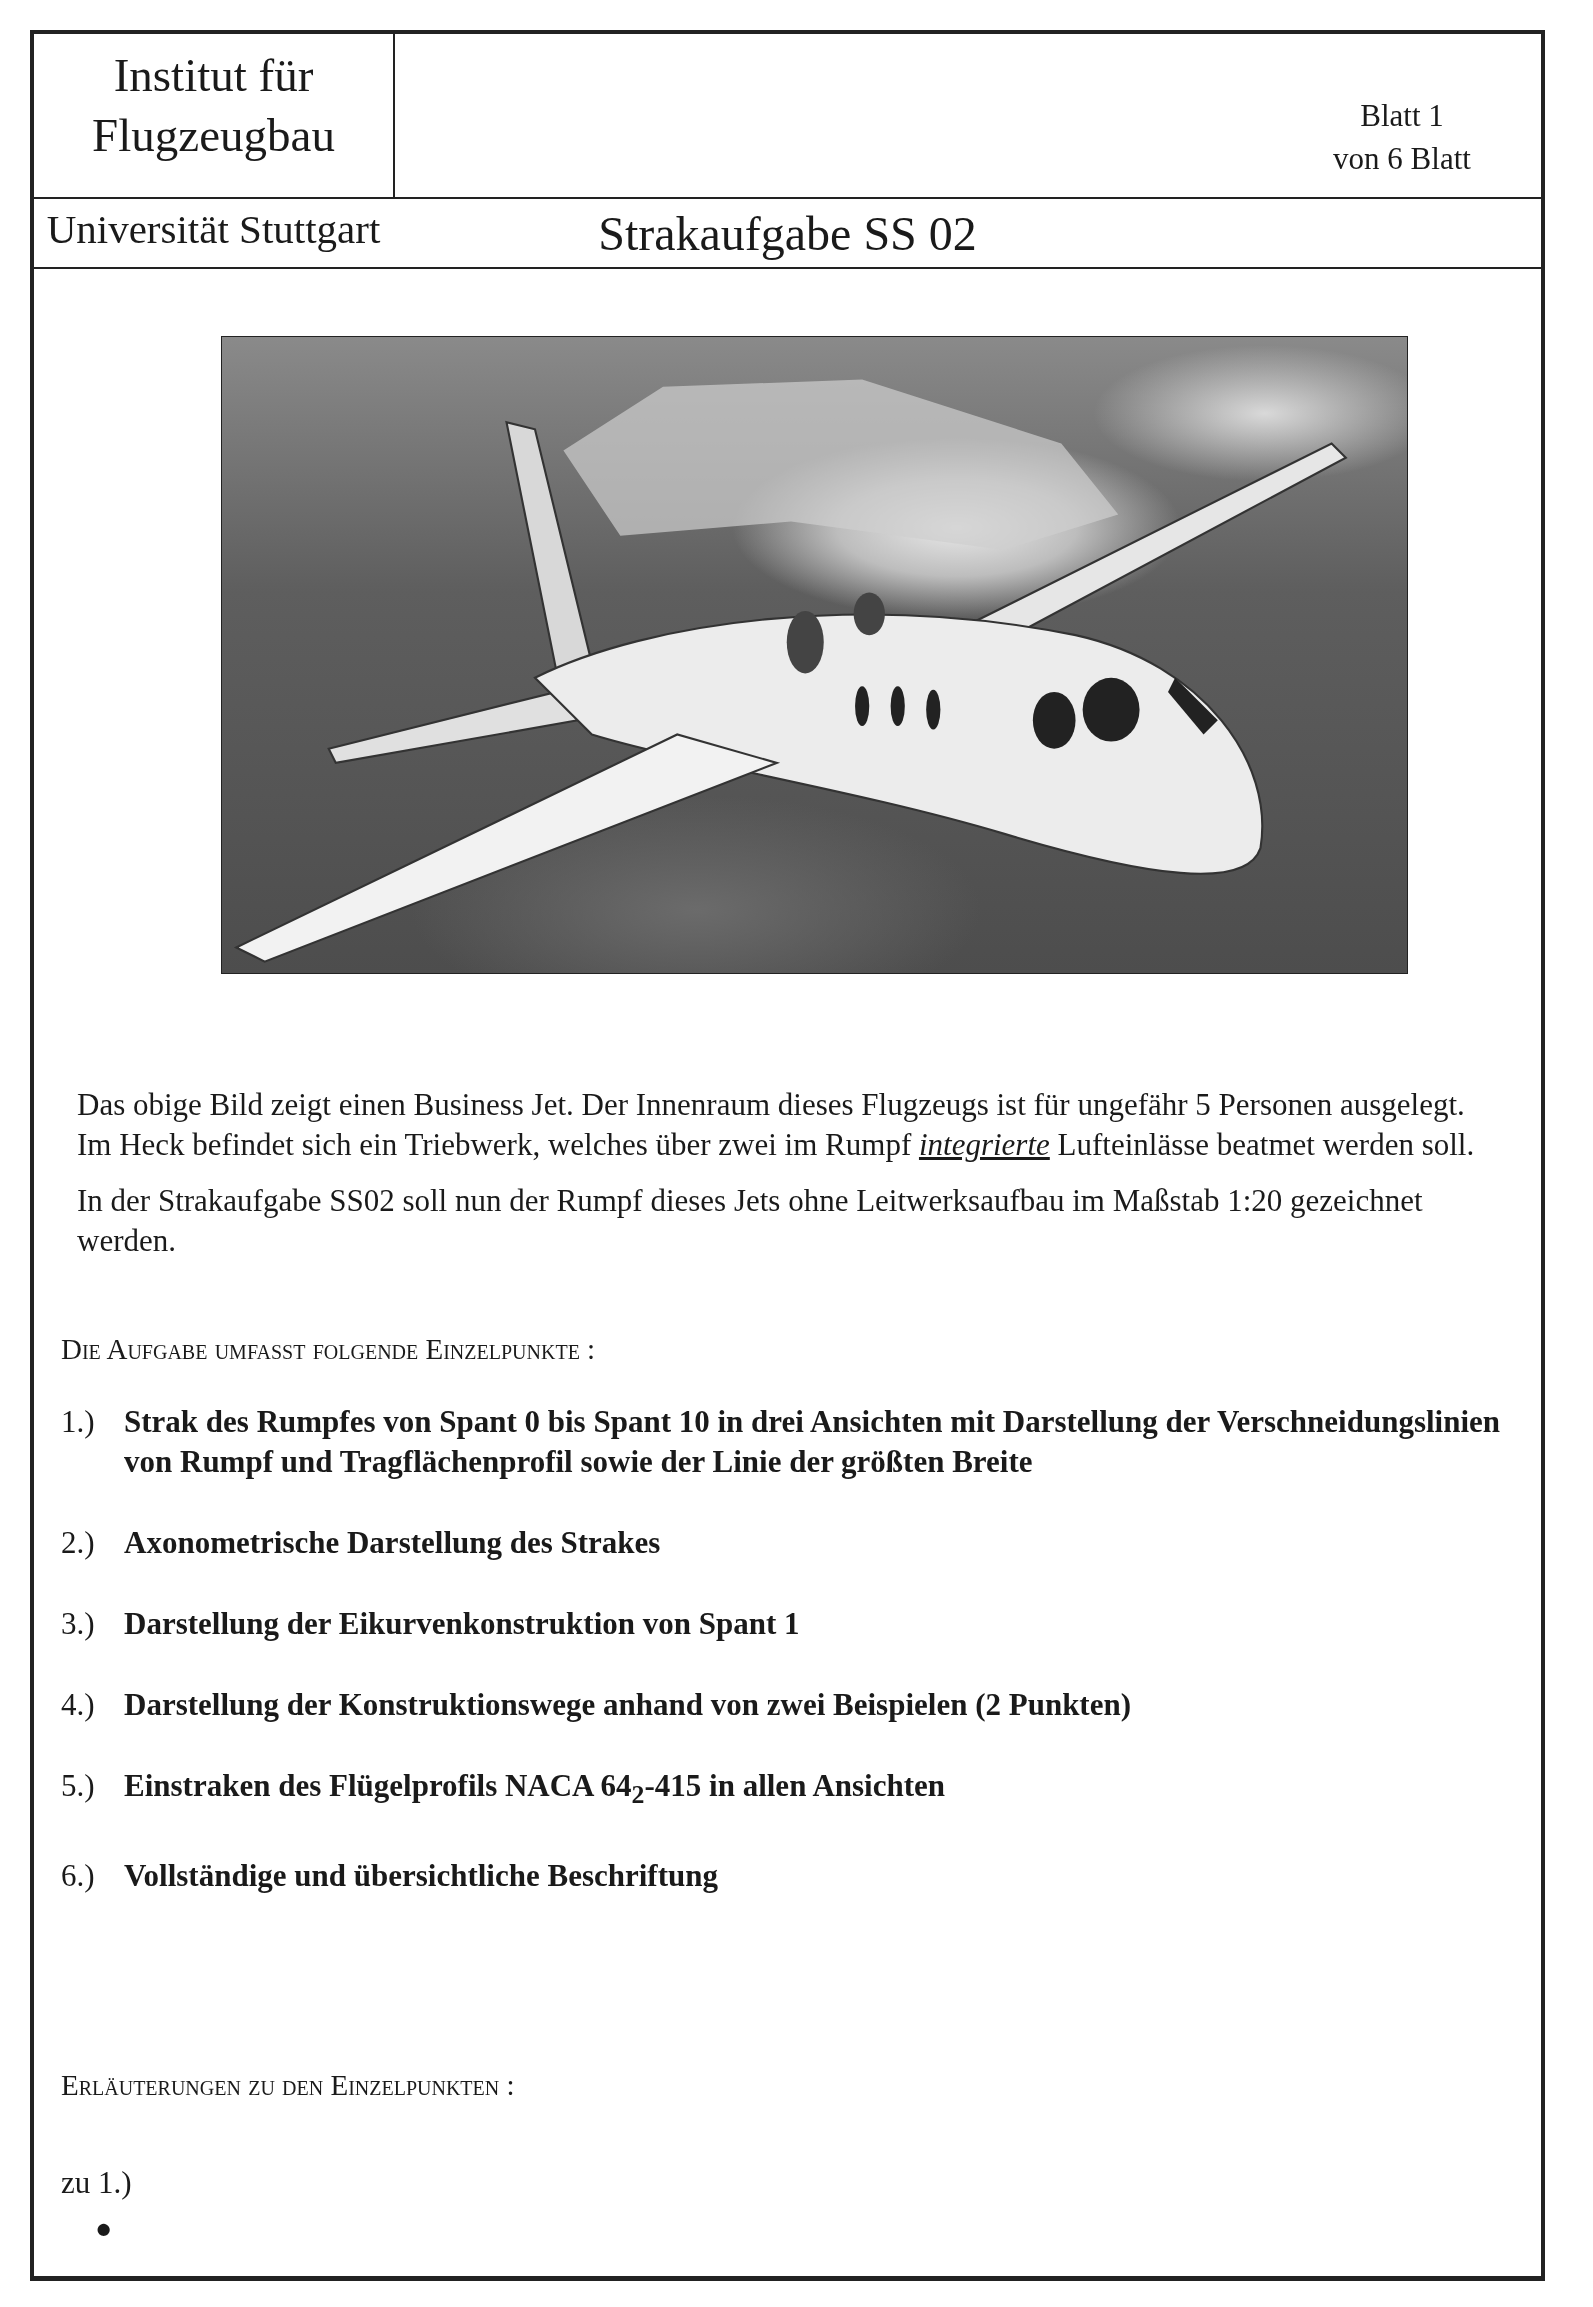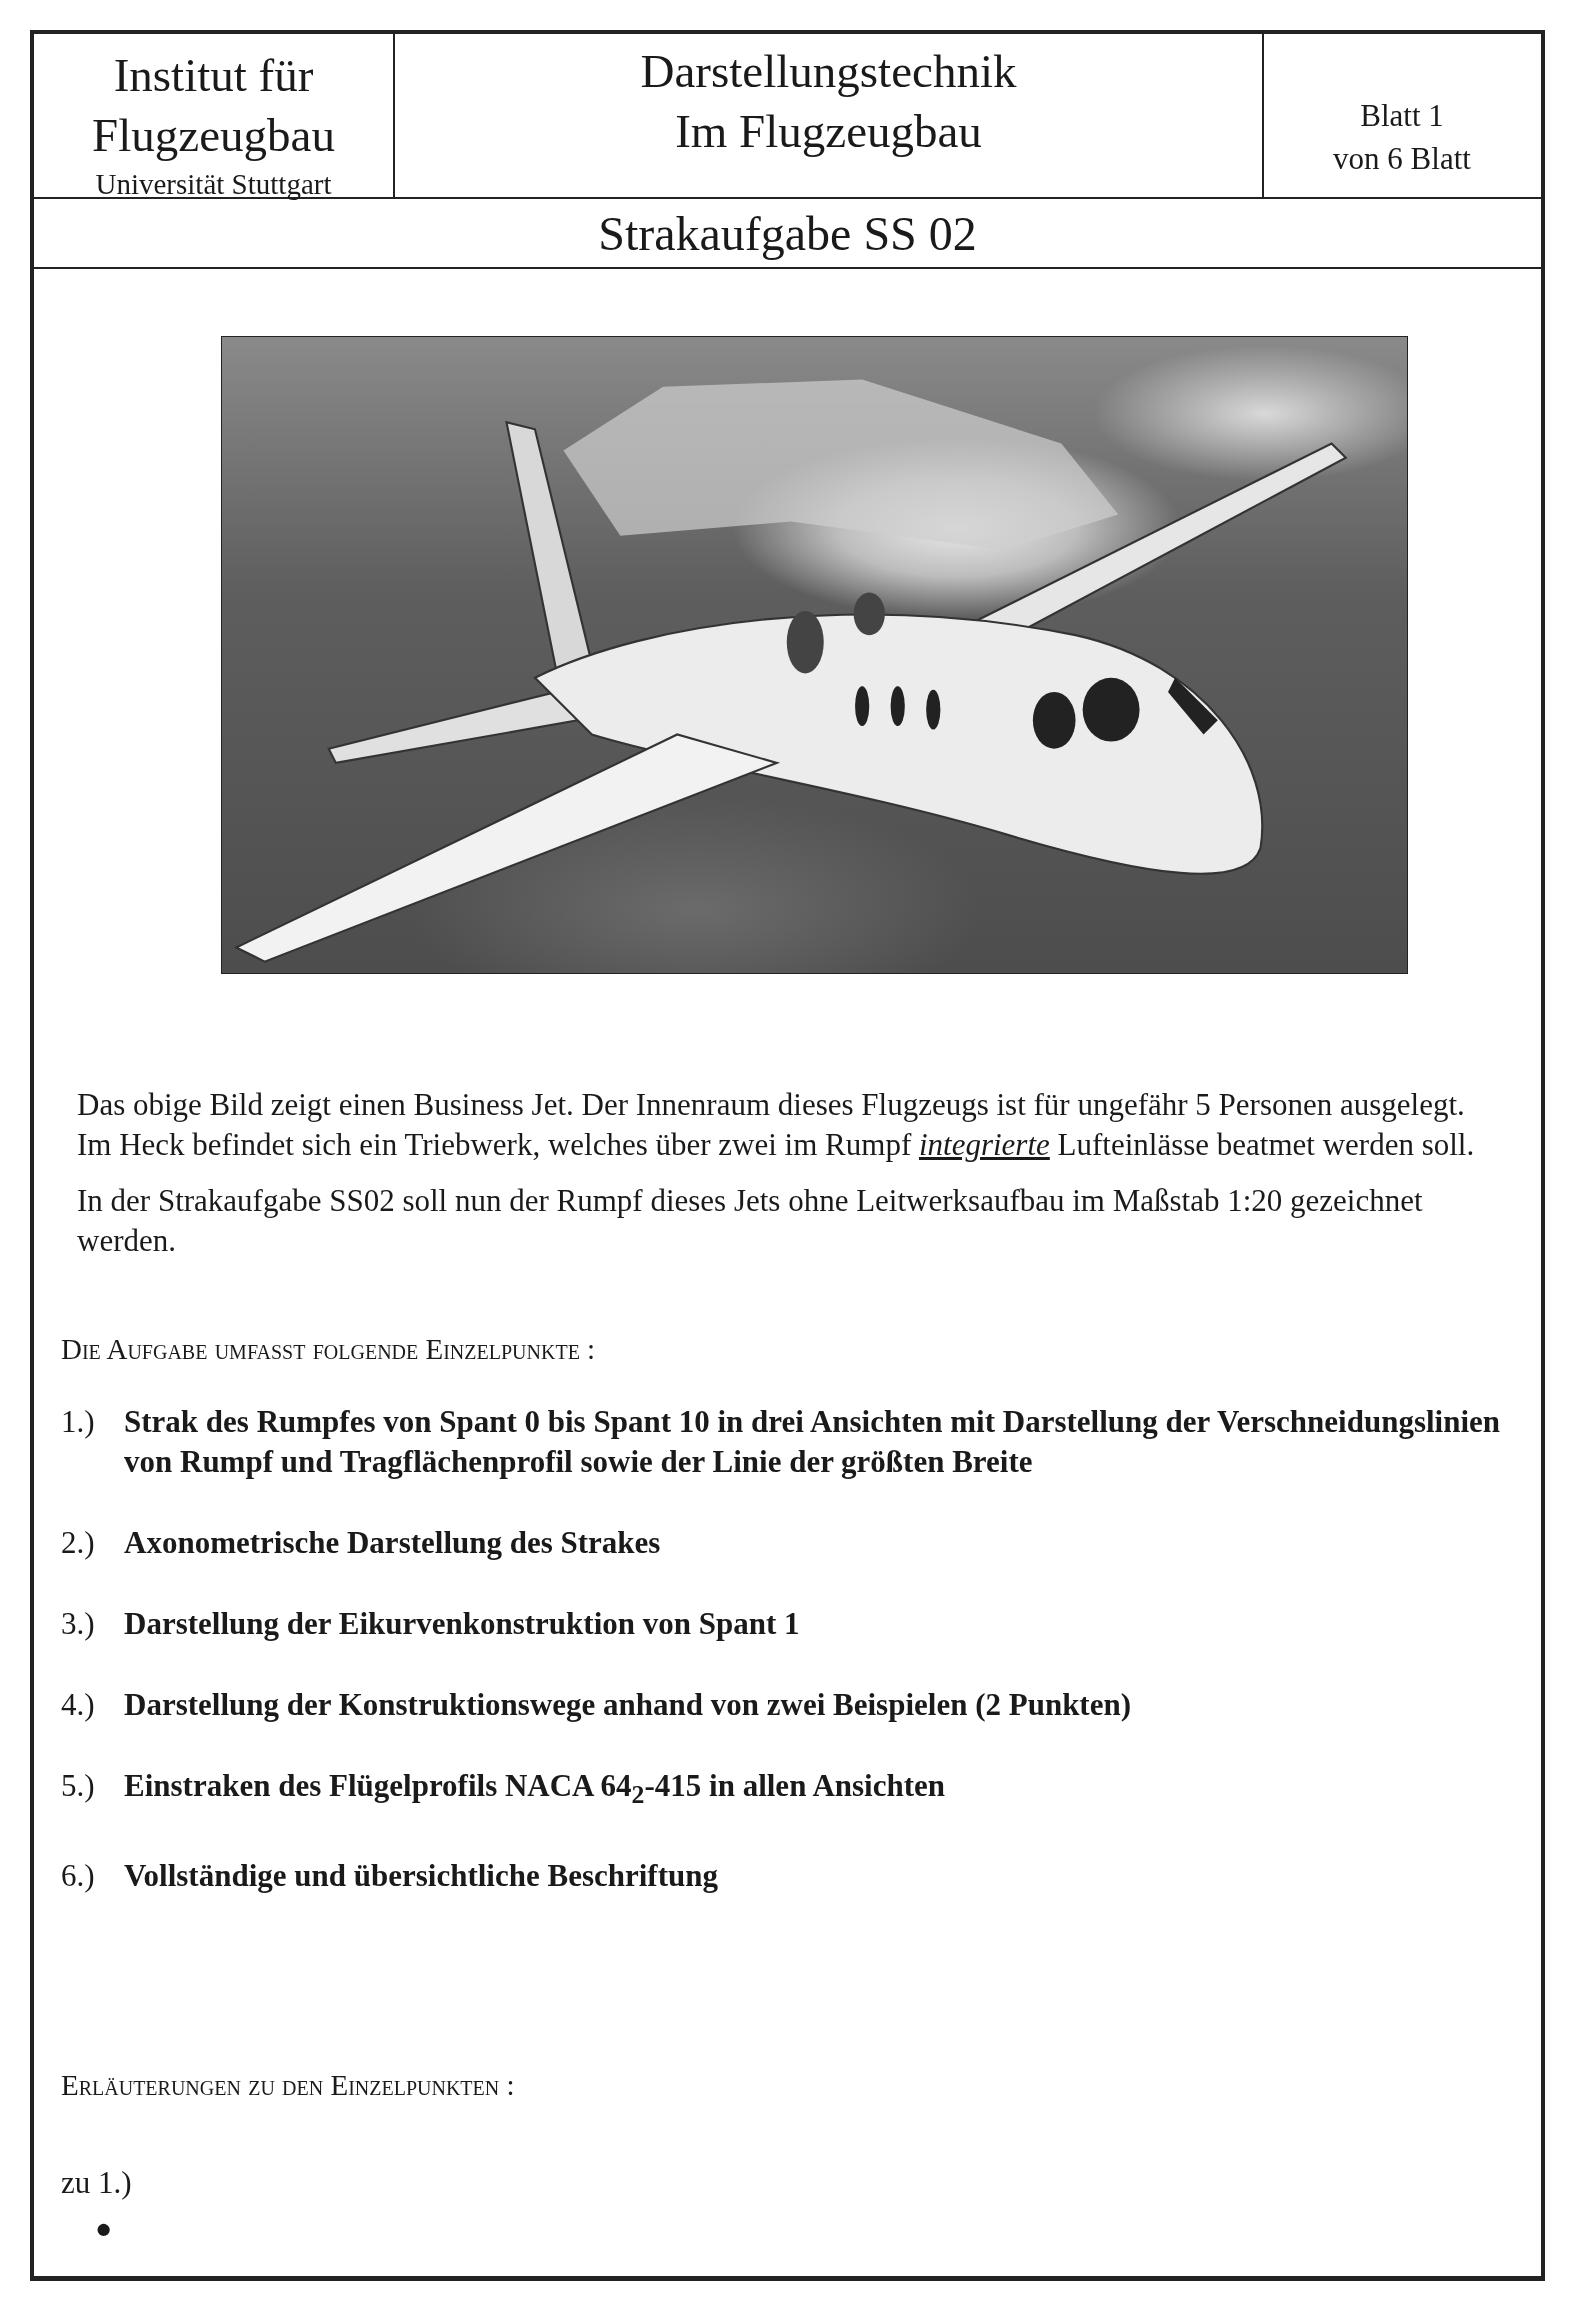--- a/index.html
+++ b/index.html
@@ -10,21 +10,21 @@
   .frame {
     position: absolute; left: 30px; top: 30px; width: 1515px; height: 2251px;
     border: 4.3px solid #222; border-bottom-width: 5.7px; box-sizing: border-box;
   }
   .hdr { position: absolute; left: 0; top: 0; width: 100%; height: 165px; border-bottom: 2.1px solid #222; box-sizing: border-box; }
   .cell { position: absolute; top: 0; height: 100%; box-sizing: border-box; display: flex; flex-direction: column; align-items: center; justify-content: flex-start; text-align: center; }
   .c1 { left: 0; width: 361px; border-right: 2.1px solid #222; padding-top: 11.4px; }
   .c2 { left: 361px; width: 869px; border-right: 2.1px solid #222; padding-top: 7.1px; }
   .c3 { left: 1230px; width: 276px; justify-content: flex-end; padding-bottom: 17px; }
   .big { font-size: 47px; line-height: 60px; }
-  .small { font-size: 29px; line-height: 38px; }
+  .small { font-size: 41px; line-height: 38px; margin-top: 45px; }
   .blatt { font-size: 31px; line-height: 43px; }
   .titlerow { position: absolute; left: 0; top: 165px; width: 100%; height: 70px; border-bottom: 2.1px solid #222; box-sizing: border-box; display: flex; align-items: center; justify-content: center; }
   .titlerow span { font-size: 48px; }
   .photo {
     position: absolute; left: 187px; top: 302px; width: 1187px; height: 638px;
     background:
       radial-gradient(ellipse 299px 121px at 62% 30%, #e8e8e8 0%, #bdbdbd 40%, rgba(120,120,120,0) 75%),
       radial-gradient(ellipse 214px 85px at 88% 12%, #d9d9d9 0%, rgba(100,100,100,0) 80%),
       radial-gradient(ellipse 356px 142px at 40% 90%, #6b6b6b 0%, rgba(60,60,60,0) 80%),
       linear-gradient(180deg, #8a8a8a 0%, #5e5e5e 40%, #4d4d4d 100%);
@@ -48,24 +48,20 @@
 </style>
 </head>
 <body>
 
 <div class="frame">
   <div class="hdr">
     <div class="cell c1">
       <div class="big">Institut für</div>
       <div class="big">Flugzeugbau</div>
       <div class="small">Universität Stuttgart</div>
-    </div>
-    <div class="cell c2">
-      <div class="big">Darstellungstechnik</div>
-      <div class="big">Im Flugzeugbau</div>
     </div>
     <div class="cell c3">
       <div class="blatt">Blatt 1</div>
       <div class="blatt">von 6 Blatt</div>
     </div>
   </div>
   <div class="titlerow">
     <span>Strakaufgabe SS 02</span>
   </div>
 

